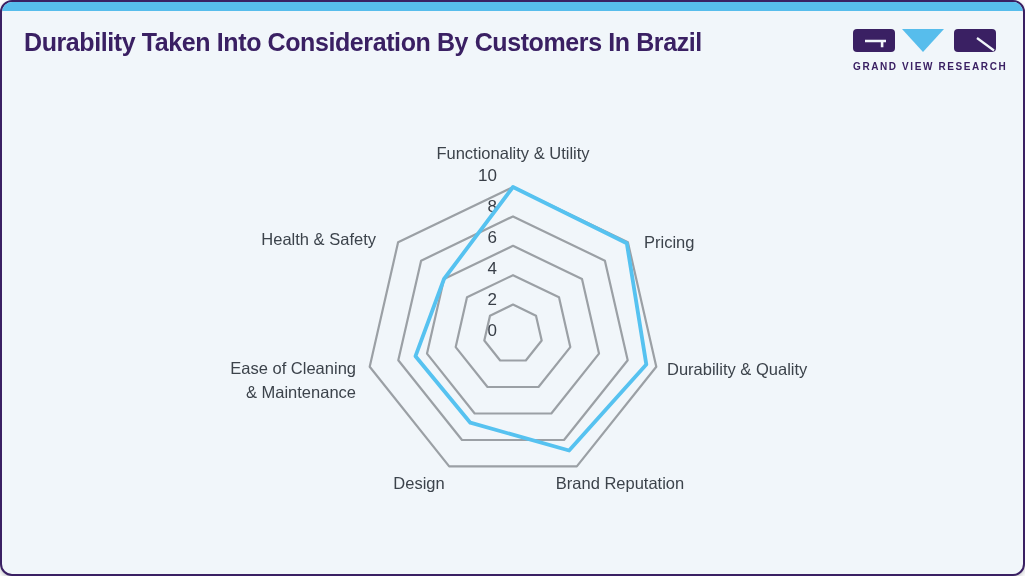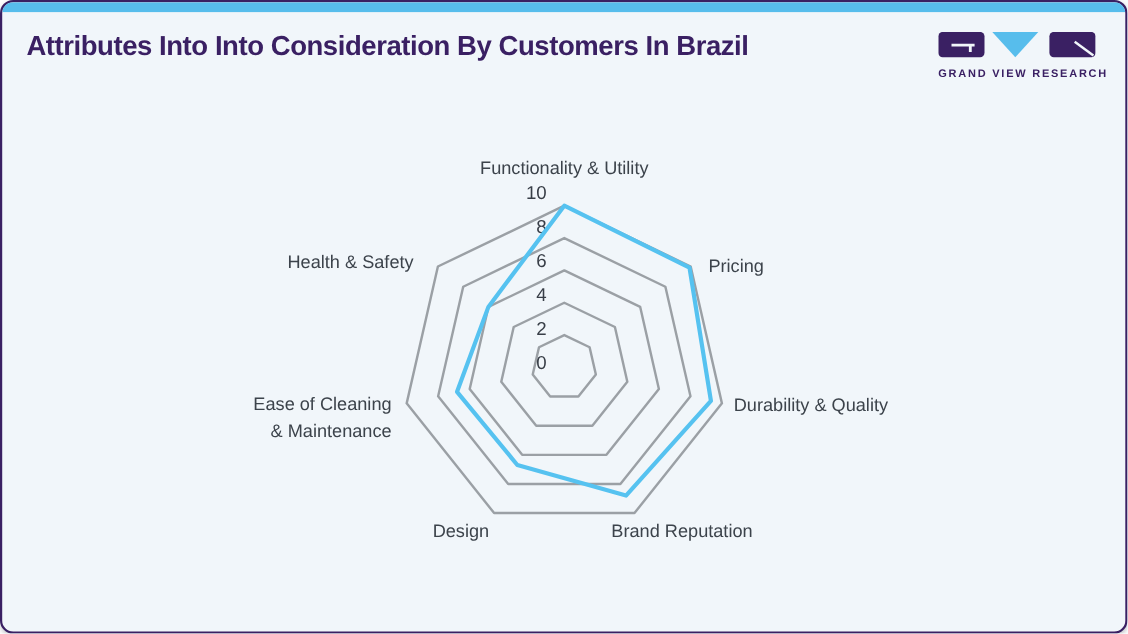--- a/index.html
+++ b/index.html
@@ -20,21 +20,21 @@
   }
   .chart-svg{position:absolute;top:0;left:0;}
   text{font-family:"Liberation Sans",sans-serif;}
 </style>
 </head>
 <body>
 
 <div class="card">
   <div class="topbar" style="background: rgb(87, 189, 236);"></div>
 
-  <h1 class="title" style="color: rgb(58, 32, 99);">Attributes Into Into Consideration By Customers In Brazil</h1>
+  <h1 class="title" style="color: rgb(58, 32, 99);">Durability Taken Into Consideration By Customers In Brazil</h1>
 
   <div class="logo">
     <svg width="143" height="24" viewBox="0 0 143 24">
       <rect x="0" y="0" width="42" height="23" rx="4" fill="#3A2063"></rect>
       <path d="M12 10.7 h21 v2.6 h-2.6 v5 h-2.6 v-5 H12 Z" fill="#F1F6FA"></path>
       <polygon points="49,0 91,0 70,23" fill="#57BDEC"></polygon>
       <rect x="101" y="0" width="42" height="23" rx="4" fill="#3A2063"></rect>
       <line x1="124" y1="9" x2="141" y2="21.5" stroke="#F1F6FA" stroke-width="2.2"></line>
     </svg>
     <div class="logo-word" style="color: rgb(58, 32, 99);">GRAND VIEW RESEARCH</div>

